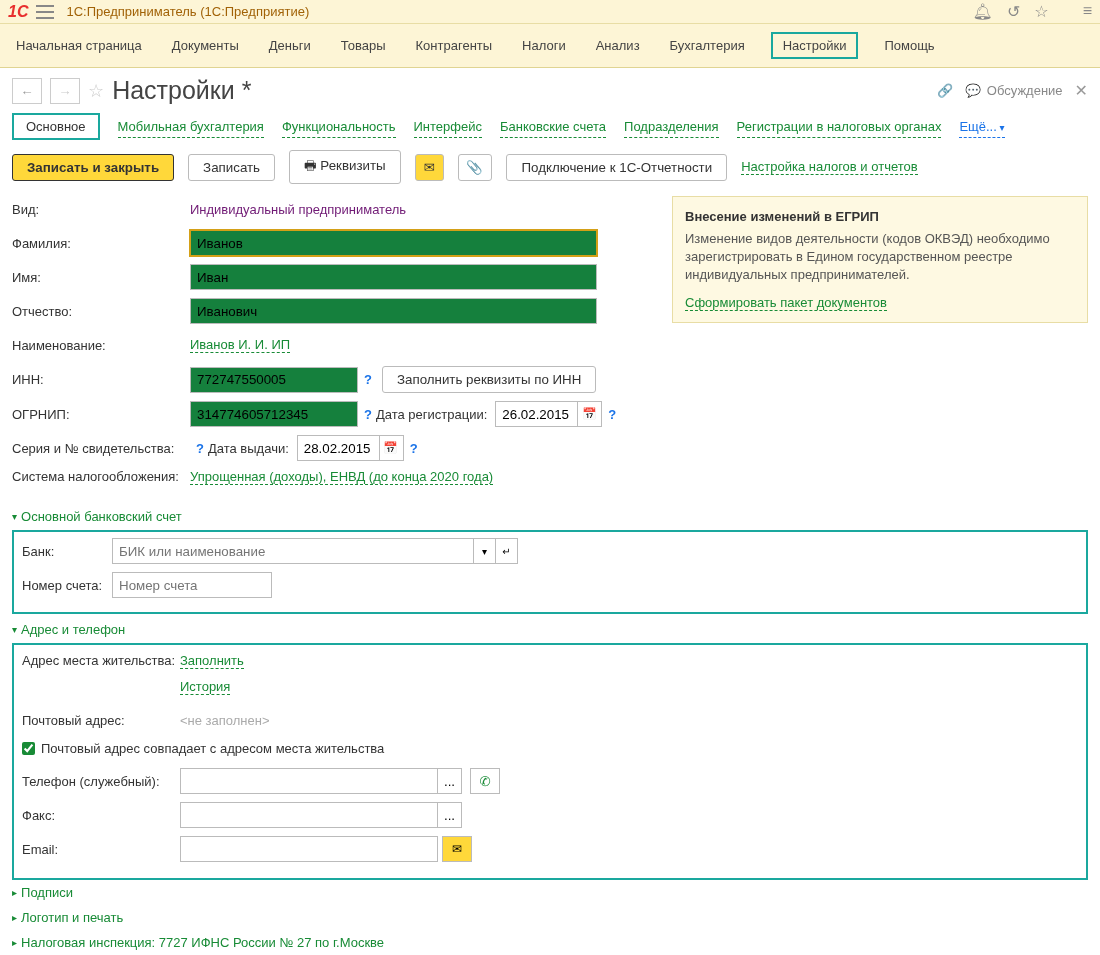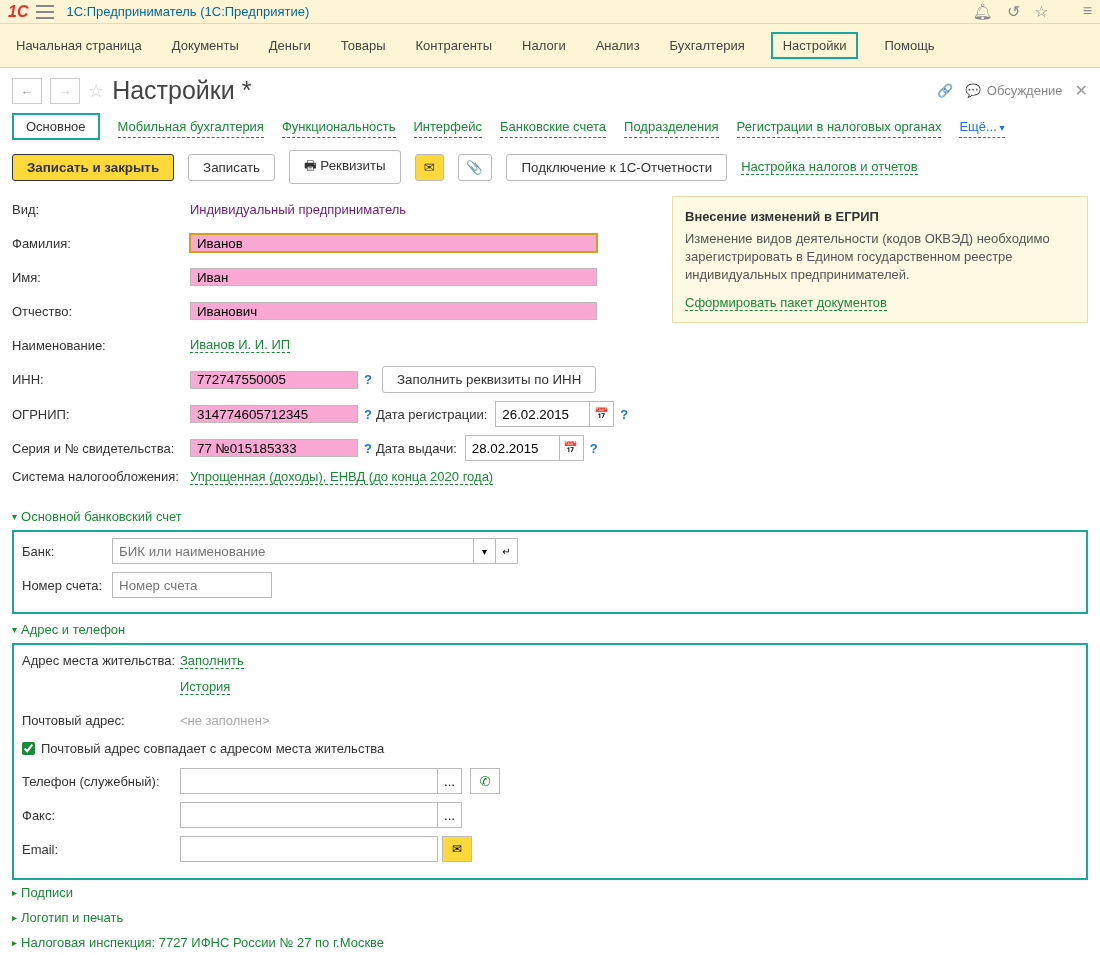--- a/index.html
+++ b/index.html
@@ -3,21 +3,21 @@
 <meta charset="utf-8">
 <style>
 * { box-sizing: border-box; margin: 0; padding: 0; }
 body { font-family: Arial, sans-serif; font-size: 13px; color: #333; background: #fff; width: 1100px; }
 a { color: #1a73e8; text-decoration: none; }
 
 .titlebar { background: #fdf5d6; height: 24px; display: flex; align-items: center; padding: 0 8px; border-bottom: 1px solid #e8dda5; }
 .logo { color: #e8302f; font-weight: bold; font-size: 16px; margin-right: 8px; font-style: italic; }
 .hamburger { width: 18px; height: 14px; display: flex; flex-direction: column; justify-content: space-between; margin-right: 12px; cursor: pointer; }
 .hamburger span { height: 2px; background: #888; }
-.titlebar-text { flex: 1; color: #0369a1; }
+.titlebar-text { flex: 1; color: #a16207; }
 .titlebar-icons { display: flex; gap: 14px; color: #888; }
 .titlebar-icons span { cursor: pointer; font-size: 16px; }
 
 .mainmenu { background: #fdf5d6; height: 44px; display: flex; align-items: center; padding: 0 12px; gap: 22px; border-bottom: 1px solid #e0d492; }
 .mainmenu-item { color: #444; cursor: pointer; padding: 6px 4px; }
 .mainmenu-item.active { border: 2px solid #1aa89e; padding: 4px 10px; }
 
 .page-header { display: flex; align-items: center; padding: 8px 12px; gap: 8px; }
 .nav-btn { border: 1px solid #ccc; background: #fff; width: 30px; height: 26px; display: flex; align-items: center; justify-content: center; cursor: pointer; color: #999; }
 .nav-btn.disabled { color: #ccc; }
@@ -39,27 +39,27 @@
 .toolbar-link { color: #188b36; border-bottom: 1px dashed #188b36; cursor: pointer; }
 
 .content { display: flex; padding: 0 12px; gap: 20px; }
 .form-col { flex: 0 0 640px; }
 .info-col { flex: 1; }
 
 .form-row { display: flex; align-items: center; margin-bottom: 8px; min-height: 26px; }
 .form-label { width: 178px; color: #333; flex-shrink: 0; }
 .form-value { color: #701a75; }
 .form-value.link { color: #188b36; border-bottom: 1px dashed #188b36; cursor: pointer; display: inline-block; }
-.input { border: 1px solid #bbb; padding: 4px 6px; height: 18px; background: #f9a8d4; }
+.input { border: 1px solid #bbb; padding: 4px 6px; height: 26px; background: #15803d; }
 .input.wide { width: 407px; }
 .input.med { width: 168px; }
 .input.focus { border: 1px solid #d4a017; outline: 1px solid #d4a017; }
 .help-q { color: #1a73e8; cursor: pointer; margin-left: 6px; font-weight: bold; }
 .date-label { margin: 0 8px 0 4px; }
-.date-input { border: 1px solid #bbb; padding: 4px 6px; height: 26px; width: 95px; }
+.date-input { border: 1px solid #bbb; padding: 4px 6px; height: 26px; width: 83px; }
 .cal-btn { border: 1px solid #bbb; border-left: none; height: 26px; width: 24px; background: #fff; cursor: pointer; display: inline-flex; align-items: center; justify-content: center; font-size: 12px; }
 
 .info-box { background: #fef9e2; border: 1px solid #e8dda5; padding: 12px; }
 .info-box h4 { font-size: 13px; margin-bottom: 6px; color: #333; }
 .info-box p { color: #555; margin-bottom: 10px; line-height: 1.4; }
 .info-box a { color: #188b36; border-bottom: 1px dashed #188b36; }
 
 .sections { padding: 0 12px; }
 .section-header { color: #188b36; cursor: pointer; padding: 6px 0; display: flex; align-items: center; gap: 4px; }
 .section-arrow { font-size: 10px; }
@@ -185,21 +185,20 @@
       <span class="form-label">ОГРНИП:</span>
       <input class="input med" value="314774605712345" style="">
       <span class="help-q">?</span>
       <span class="date-label">Дата регистрации:</span>
       <input class="date-input" value="26.02.2015" style="">
         <button class="cal-btn">📅</button>
       <span class="help-q">?</span>
     </div>
     <div class="form-row">
       <span class="form-label">Серия и № свидетельства:</span>
-      <input class="input med" value="77 №015185333" style="">
       <span class="help-q">?</span>
       <span class="date-label">Дата выдачи:</span>
       <input class="date-input" value="28.02.2015" style="">
         <button class="cal-btn">📅</button>
       <span class="help-q">?</span>
     </div>
     <div class="form-row" style="align-items:flex-start">
       <span class="form-label">Система налогообложения:</span>
       <span class="form-value link">Упрощенная (доходы), ЕНВД (до конца 2020 года)</span>
     </div>

